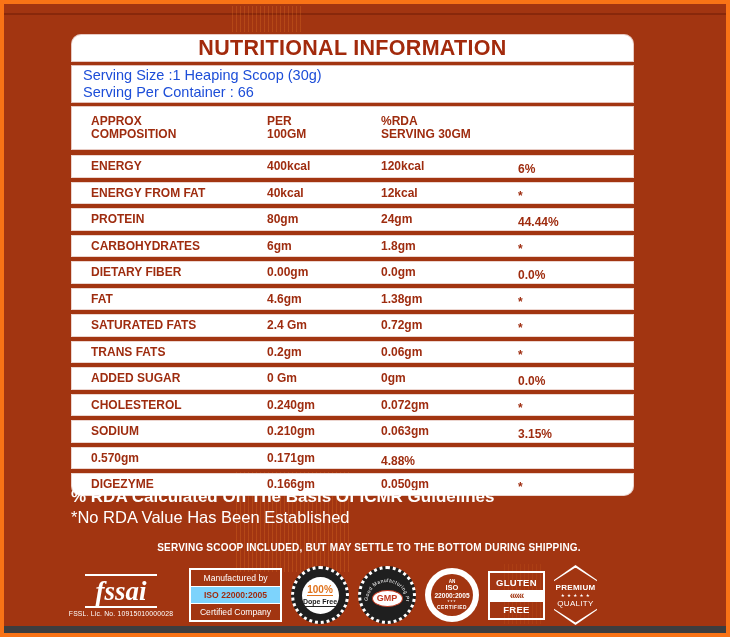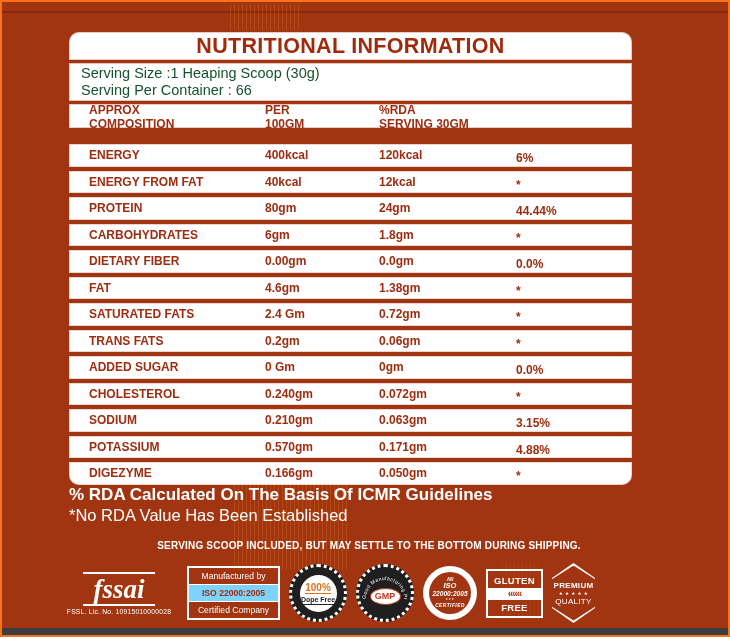--- a/index.html
+++ b/index.html
@@ -1,21 +1,21 @@
 <!DOCTYPE html>
 <html><head>
 <meta charset="utf-8">
 <style>
   * { box-sizing: border-box; }
   html,body { margin:0; padding:0; }
   body { width:730px; height:637px; font-family:"Liberation Sans", sans-serif; }
 
   .page {
     position:relative; width:730px; height:637px;
-    background:#a23511; border:2px solid #f97316; overflow:hidden;
+    background:#a23511; border:4px solid #f97316; overflow:hidden;
   }
   .top-hairline { position:absolute; top:9px; left:0; width:100%; height:2px; background:rgba(110,28,6,.5); }
   .bottom-strip { position:absolute; bottom:0; left:0; width:100%; height:7px; background:#3d3d3f; }
 
   .stripes { position:absolute; background:repeating-linear-gradient(90deg, rgba(255,145,45,.20) 0 1px, transparent 1px 4px); }
   .stripes.s1 { left:228px; top:2px;  width:72px;  height:26px; }
   .stripes.s2 { left:232px; top:468px; width:115px; height:100px; }
   .stripes.s3 { left:500px; top:560px; width:40px; height:60px; opacity:.5; }
 
   .panel { position:absolute; left:67px; top:30px; width:563px; }
@@ -25,26 +25,26 @@
     display:flex; align-items:center; justify-content:center;
     box-shadow: inset 0 0 0 1px rgba(158,44,15,.25);
   }
   .title-bar h1 { margin:0; font-size:21.5px; font-weight:bold; color:#a22a0c; letter-spacing:.3px; }
 
   .serving-box {
     height:38px; background:#fff; margin-bottom:3px; padding-left:12px;
     display:flex; flex-direction:column; justify-content:center;
     box-shadow: inset 0 0 0 1px rgba(158,44,15,.3);
   }
-  .serving-box div { font-size:14.5px; color:#14532d; line-height:17.5px; }
+  .serving-box div { font-size:14.5px; color:#1d4ed8; line-height:17.5px; }
 
   .grid-cols { display:grid; grid-template-columns:176px 114px 137px 1fr; padding-left:20px; }
 
   .header-row {
-    height:24px; background:#fff; margin-bottom:16px; align-items:center;
+    height:44px; background:#fff; margin-bottom:5px; align-items:center;
     box-shadow: inset 0 0 0 1px rgba(158,44,15,.25);
   }
   .header-row .hcell { font-size:12px; font-weight:bold; color:#9e2c0f; line-height:13.5px; }
 
   .nrow {
     height:22.5px; background:#fff; margin-bottom:4px; align-items:center;
     font-size:12px; font-weight:bold; color:#9e2c0f;
     box-shadow: inset 0 0 0 1px rgba(158,44,15,.2);
   }
   .nrow:last-child { border-radius:0 0 10px 10px; margin-bottom:0; }
@@ -81,21 +81,21 @@
   .dope-percent { color:#e0731d; font-weight:bold; font-size:10px; border-bottom:1px solid #e0731d; line-height:11px; }
   .dope-label { color:#222; font-size:7px; font-weight:bold; border-bottom:1px solid #222; line-height:9px; margin-top:1px; }
 
   .gmp { width:58px; height:58px; background:#1f1f1f; border:3px dotted #fff; }
   .gmp-ring { position:absolute; inset:0; width:52px; height:52px; }
   .gmp-oval { width:31px; height:17px; background:#fff; border:1px solid #c0391f; border-radius:50%;
               display:flex; align-items:center; justify-content:center; color:#c0391f; font-weight:bold; font-size:9px; margin-top:6px; }
 
   .iso { width:54px; height:54px; background:#fff; border:4px dotted #fff; }
   .iso-core { width:42px; height:42px; border-radius:50%; background:#a23511; color:#fff; text-align:center;
-              display:flex; flex-direction:column; align-items:center; justify-content:center;font-style:italic; }
+              display:flex; flex-direction:column; align-items:center; justify-content:center; }
   .iso-an { font-size:4.6px; font-weight:bold; line-height:5px; }
   .iso-iso { font-size:7.5px; font-weight:bold; line-height:8px; }
   .iso-num { font-size:6.6px; font-weight:bold; line-height:8px; }
   .iso-stars { font-size:5px; line-height:5px; letter-spacing:1px; }
   .iso-cert { font-size:4.8px; font-weight:bold; line-height:6px; letter-spacing:.5px; }
 
   
   .gluten { width:57px; height:49px; border:2.5px solid #fff; text-align:center; color:#fff; font-weight:bold; flex:none;
             display:flex; flex-direction:column; justify-content:space-between; }
   .gluten-top { font-size:9.5px; padding-top:4px; letter-spacing:.3px; }
@@ -222,21 +222,20 @@
         </div>
 
         <div class="nrow grid-cols">
           <div class="cell-name">SODIUM</div>
           <div class="cell-100">0.210gm</div>
           <div class="cell-30">0.063gm</div>
           <div class="cell-rda">3.15%</div>
         </div>
 
         <div class="nrow grid-cols">
-          <div class="cell-name">POTASSIUM</div>
           <div class="cell-100">0.570gm</div>
           <div class="cell-30">0.171gm</div>
           <div class="cell-rda">4.88%</div>
         </div>
 
         <div class="nrow grid-cols">
           <div class="cell-name">DIGEZYME</div>
           <div class="cell-100">0.166gm</div>
           <div class="cell-30">0.050gm</div>
           <div class="cell-rda">*</div>

